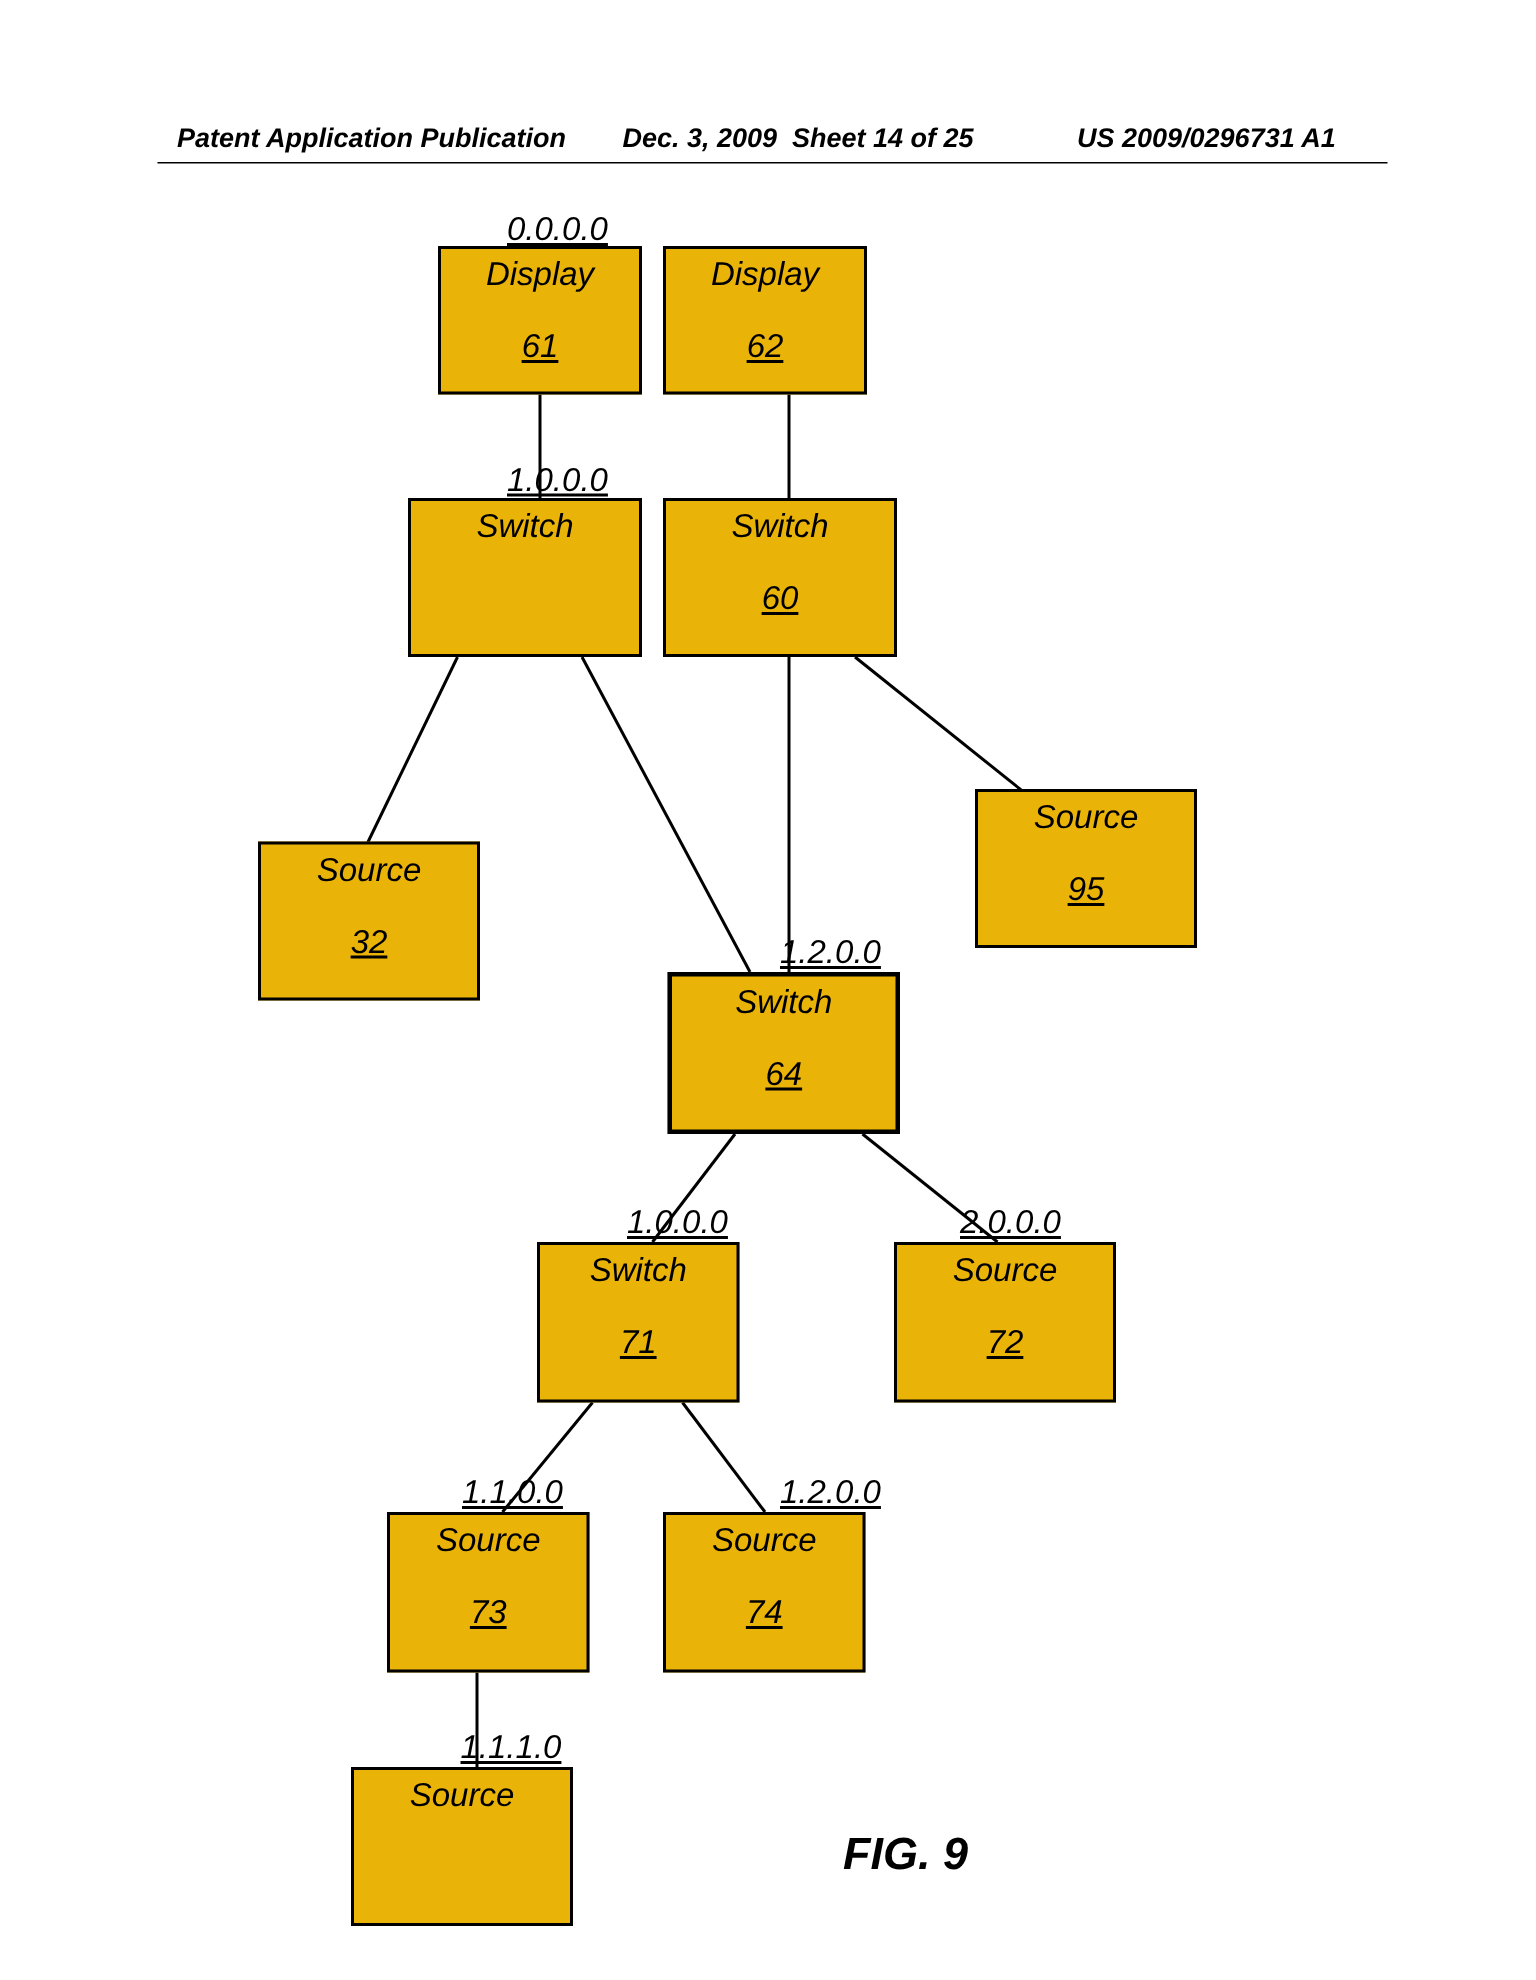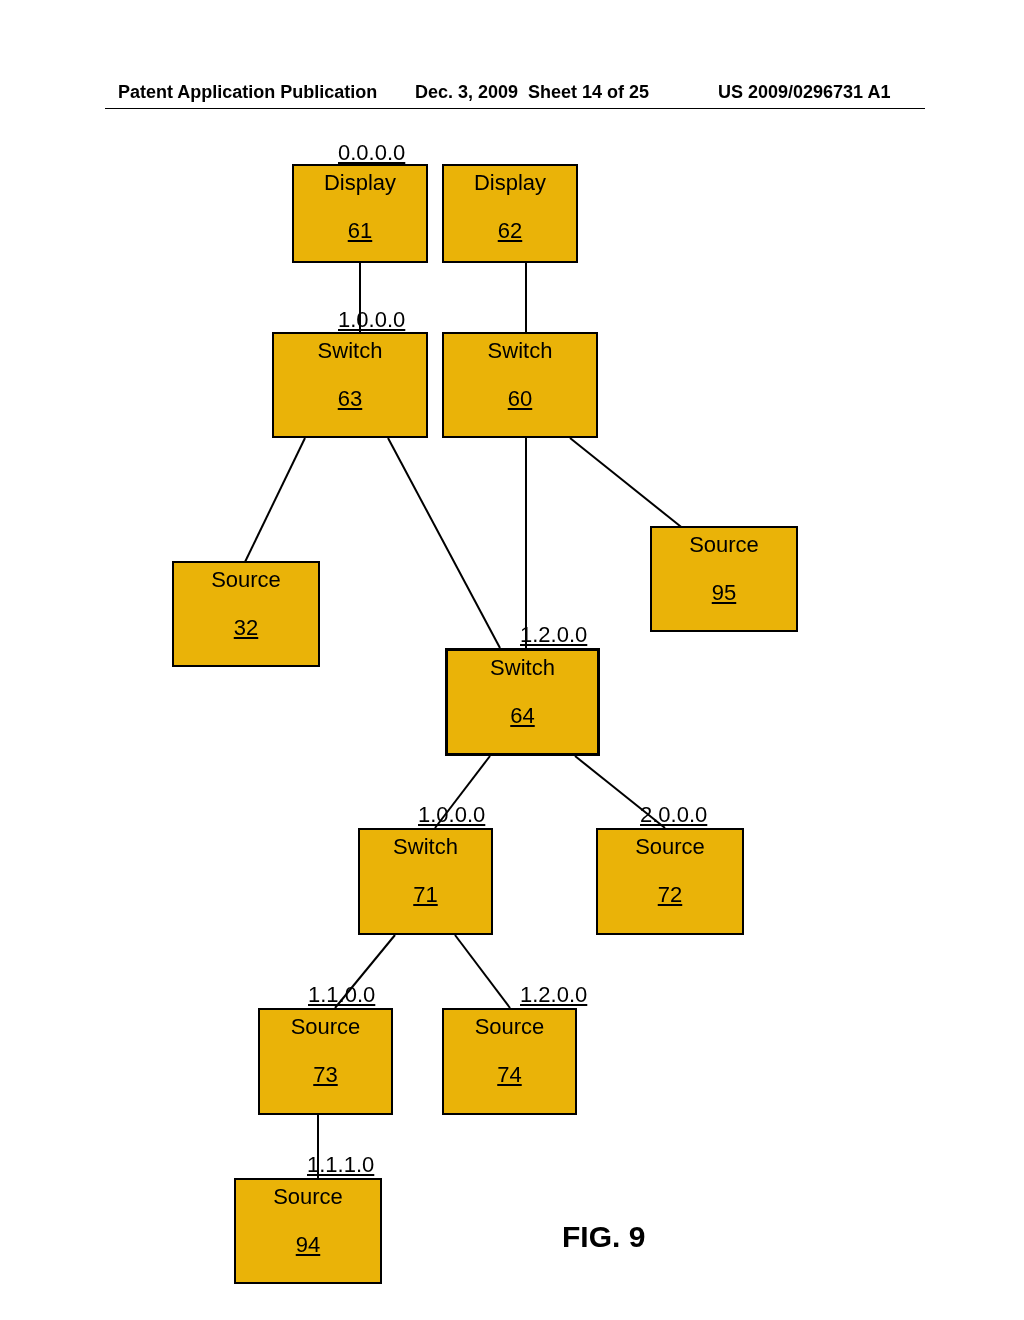--- a/index.html
+++ b/index.html
@@ -8,20 +8,21 @@
     width: 1024px;
     height: 1320px;
     background: #fff;
     font-family: Arial, Helvetica, sans-serif;
     color: #000;
   }
   .page {
     position: relative;
     width: 1024px;
     height: 936px;
+    font-style: italic;
   }
   .header {
     position: absolute;
     top: 82px;
     left: 0;
     width: 1024px;
     font-size: 18px;
     font-weight: bold;
   }
   .header .left {
@@ -134,21 +135,20 @@
     <div class="title">Display</div>
     <div class="num">61</div>
   </div>
   <div class="node" style="left:442px; top:164px; width:136px; height:99px;">
     <div class="title">Display</div>
     <div class="num">62</div>
   </div>
 
   <div class="node" style="left:272px; top:332px; width:156px; height:106px;">
     <div class="title">Switch</div>
-    <div class="num">63</div>
   </div>
   <div class="node" style="left:442px; top:332px; width:156px; height:106px;">
     <div class="title">Switch</div>
     <div class="num">60</div>
   </div>
 
   <div class="node" style="left:172px; top:561px; width:148px; height:106px;">
     <div class="title">Source</div>
     <div class="num">32</div>
   </div>
@@ -175,18 +175,17 @@
     <div class="title">Source</div>
     <div class="num">73</div>
   </div>
   <div class="node" style="left:442px; top:1008px; width:135px; height:107px;">
     <div class="title">Source</div>
     <div class="num">74</div>
   </div>
 
   <div class="node" style="left:234px; top:1178px; width:148px; height:106px;">
     <div class="title">Source</div>
-    <div class="num">94</div>
   </div>
 
   <div class="figlabel" style="left:562px; top:1220px;">FIG. 9</div>
 
 </div>
 
 </body></html>

